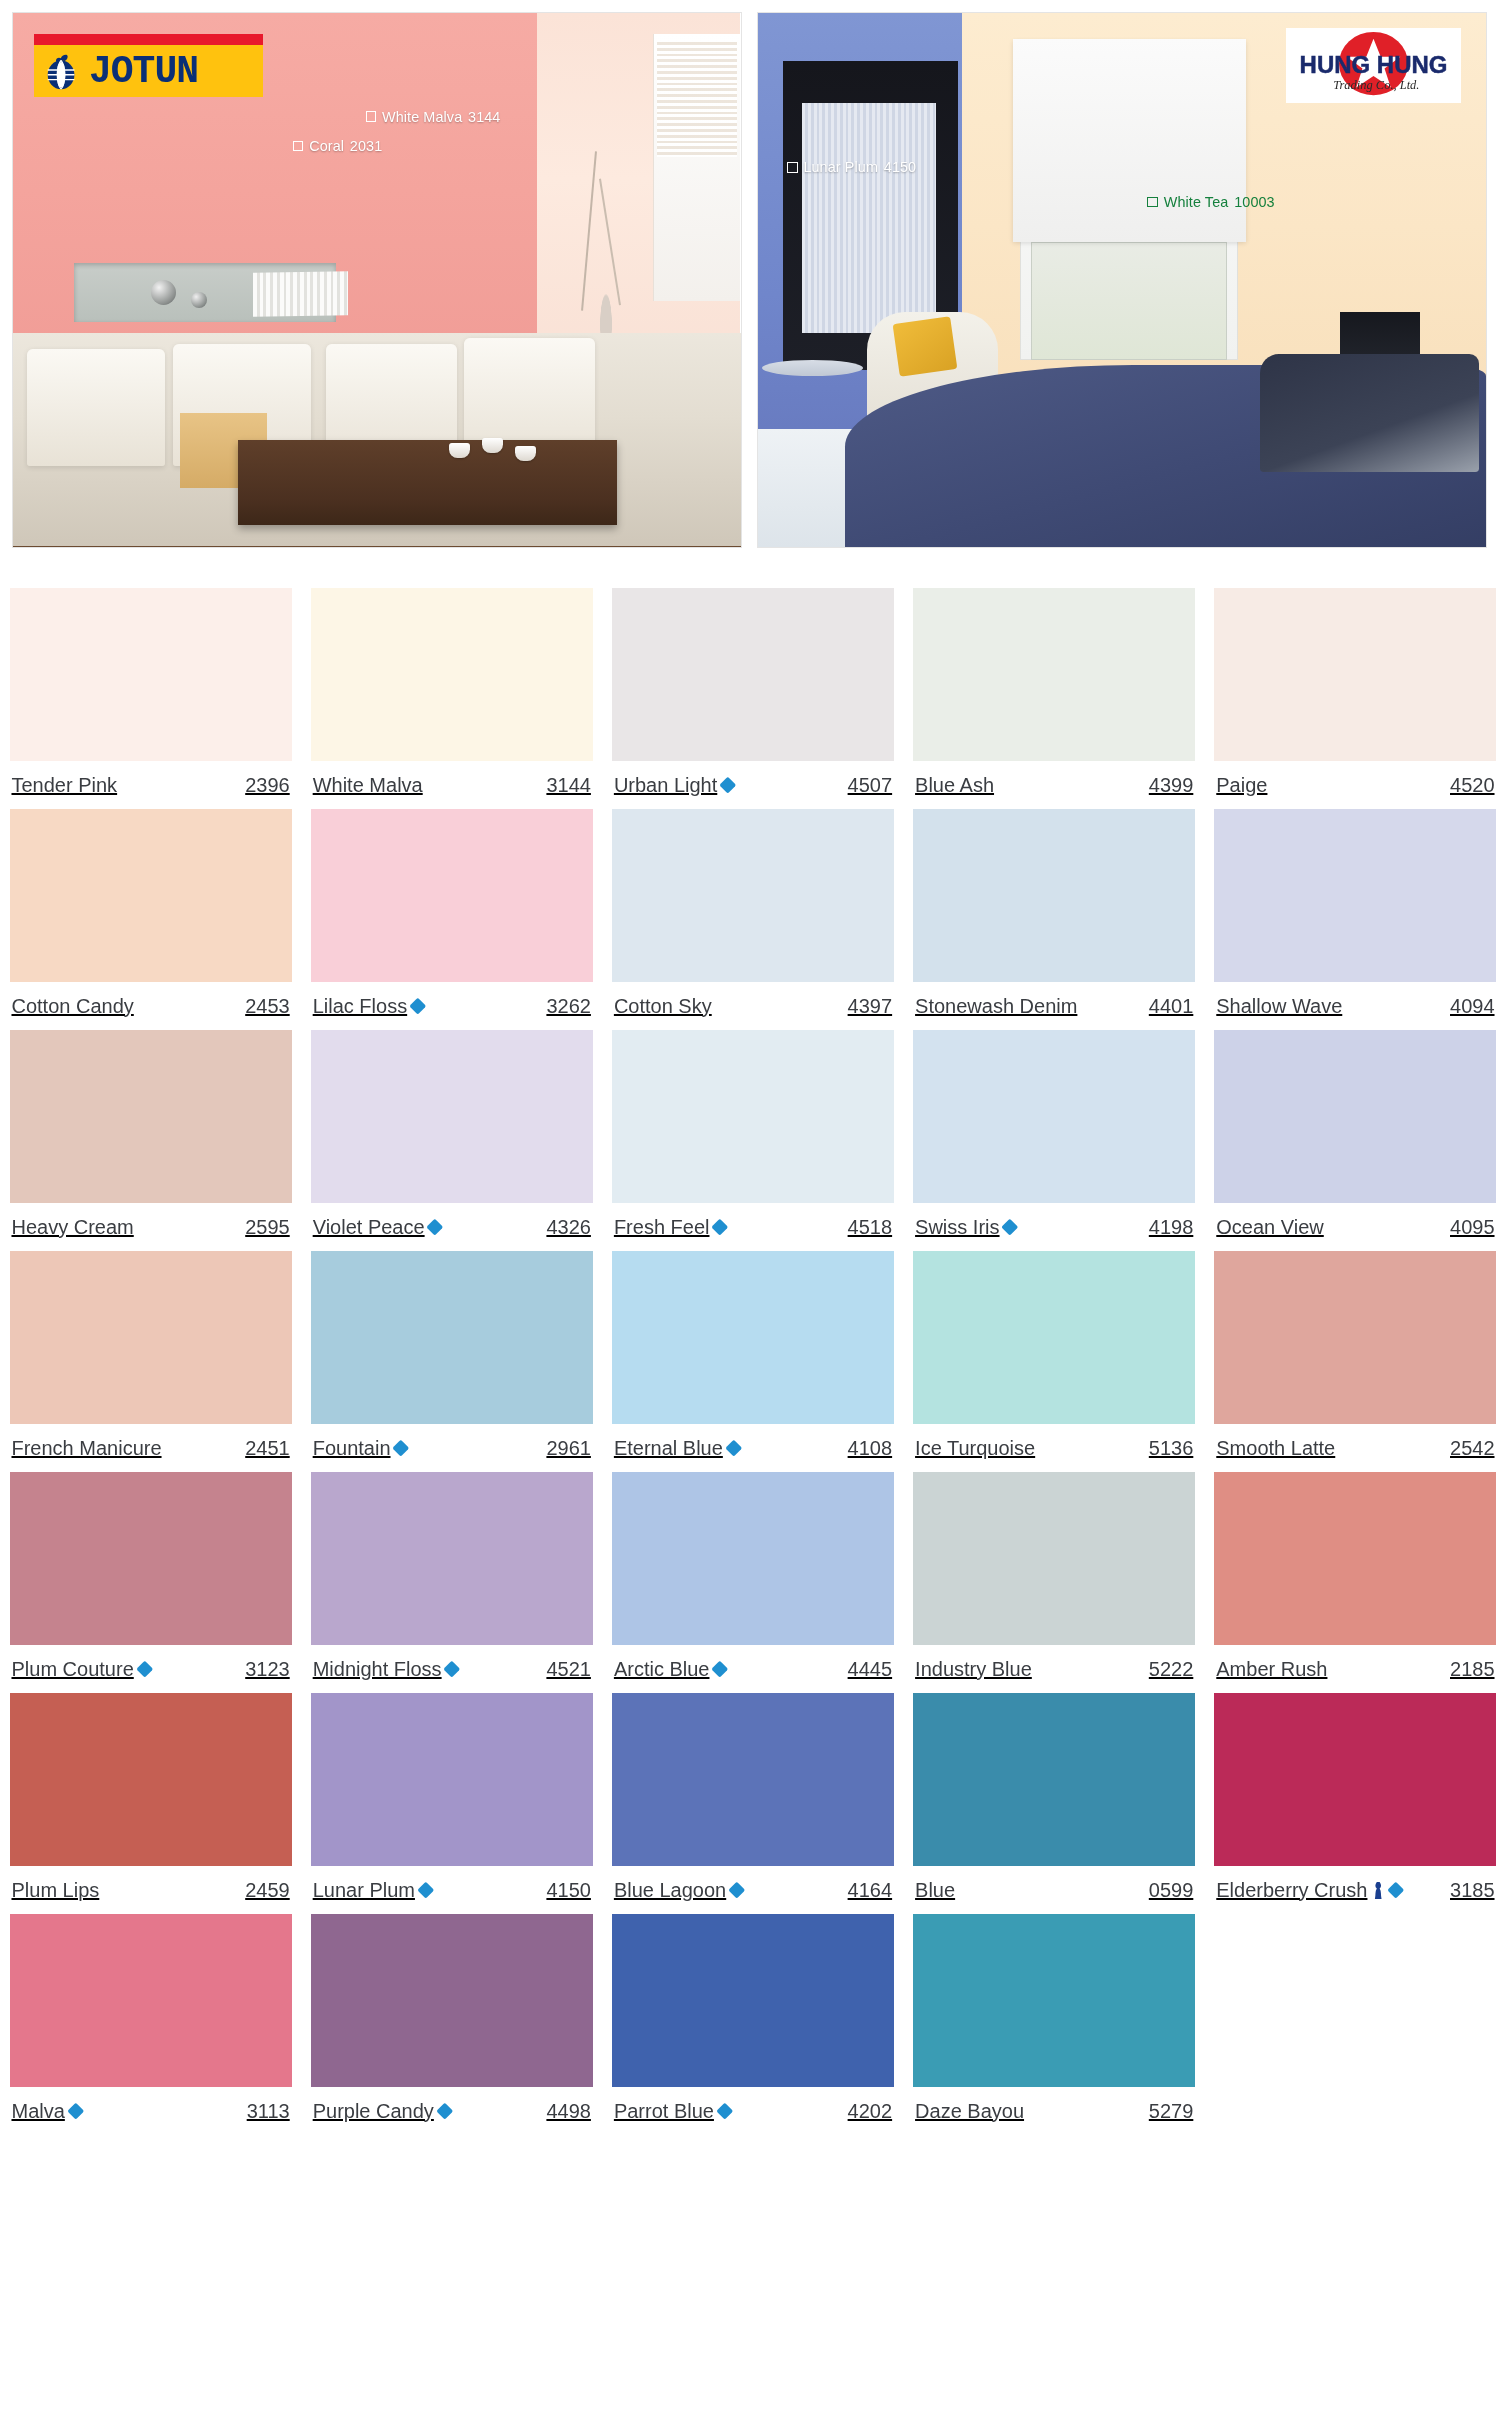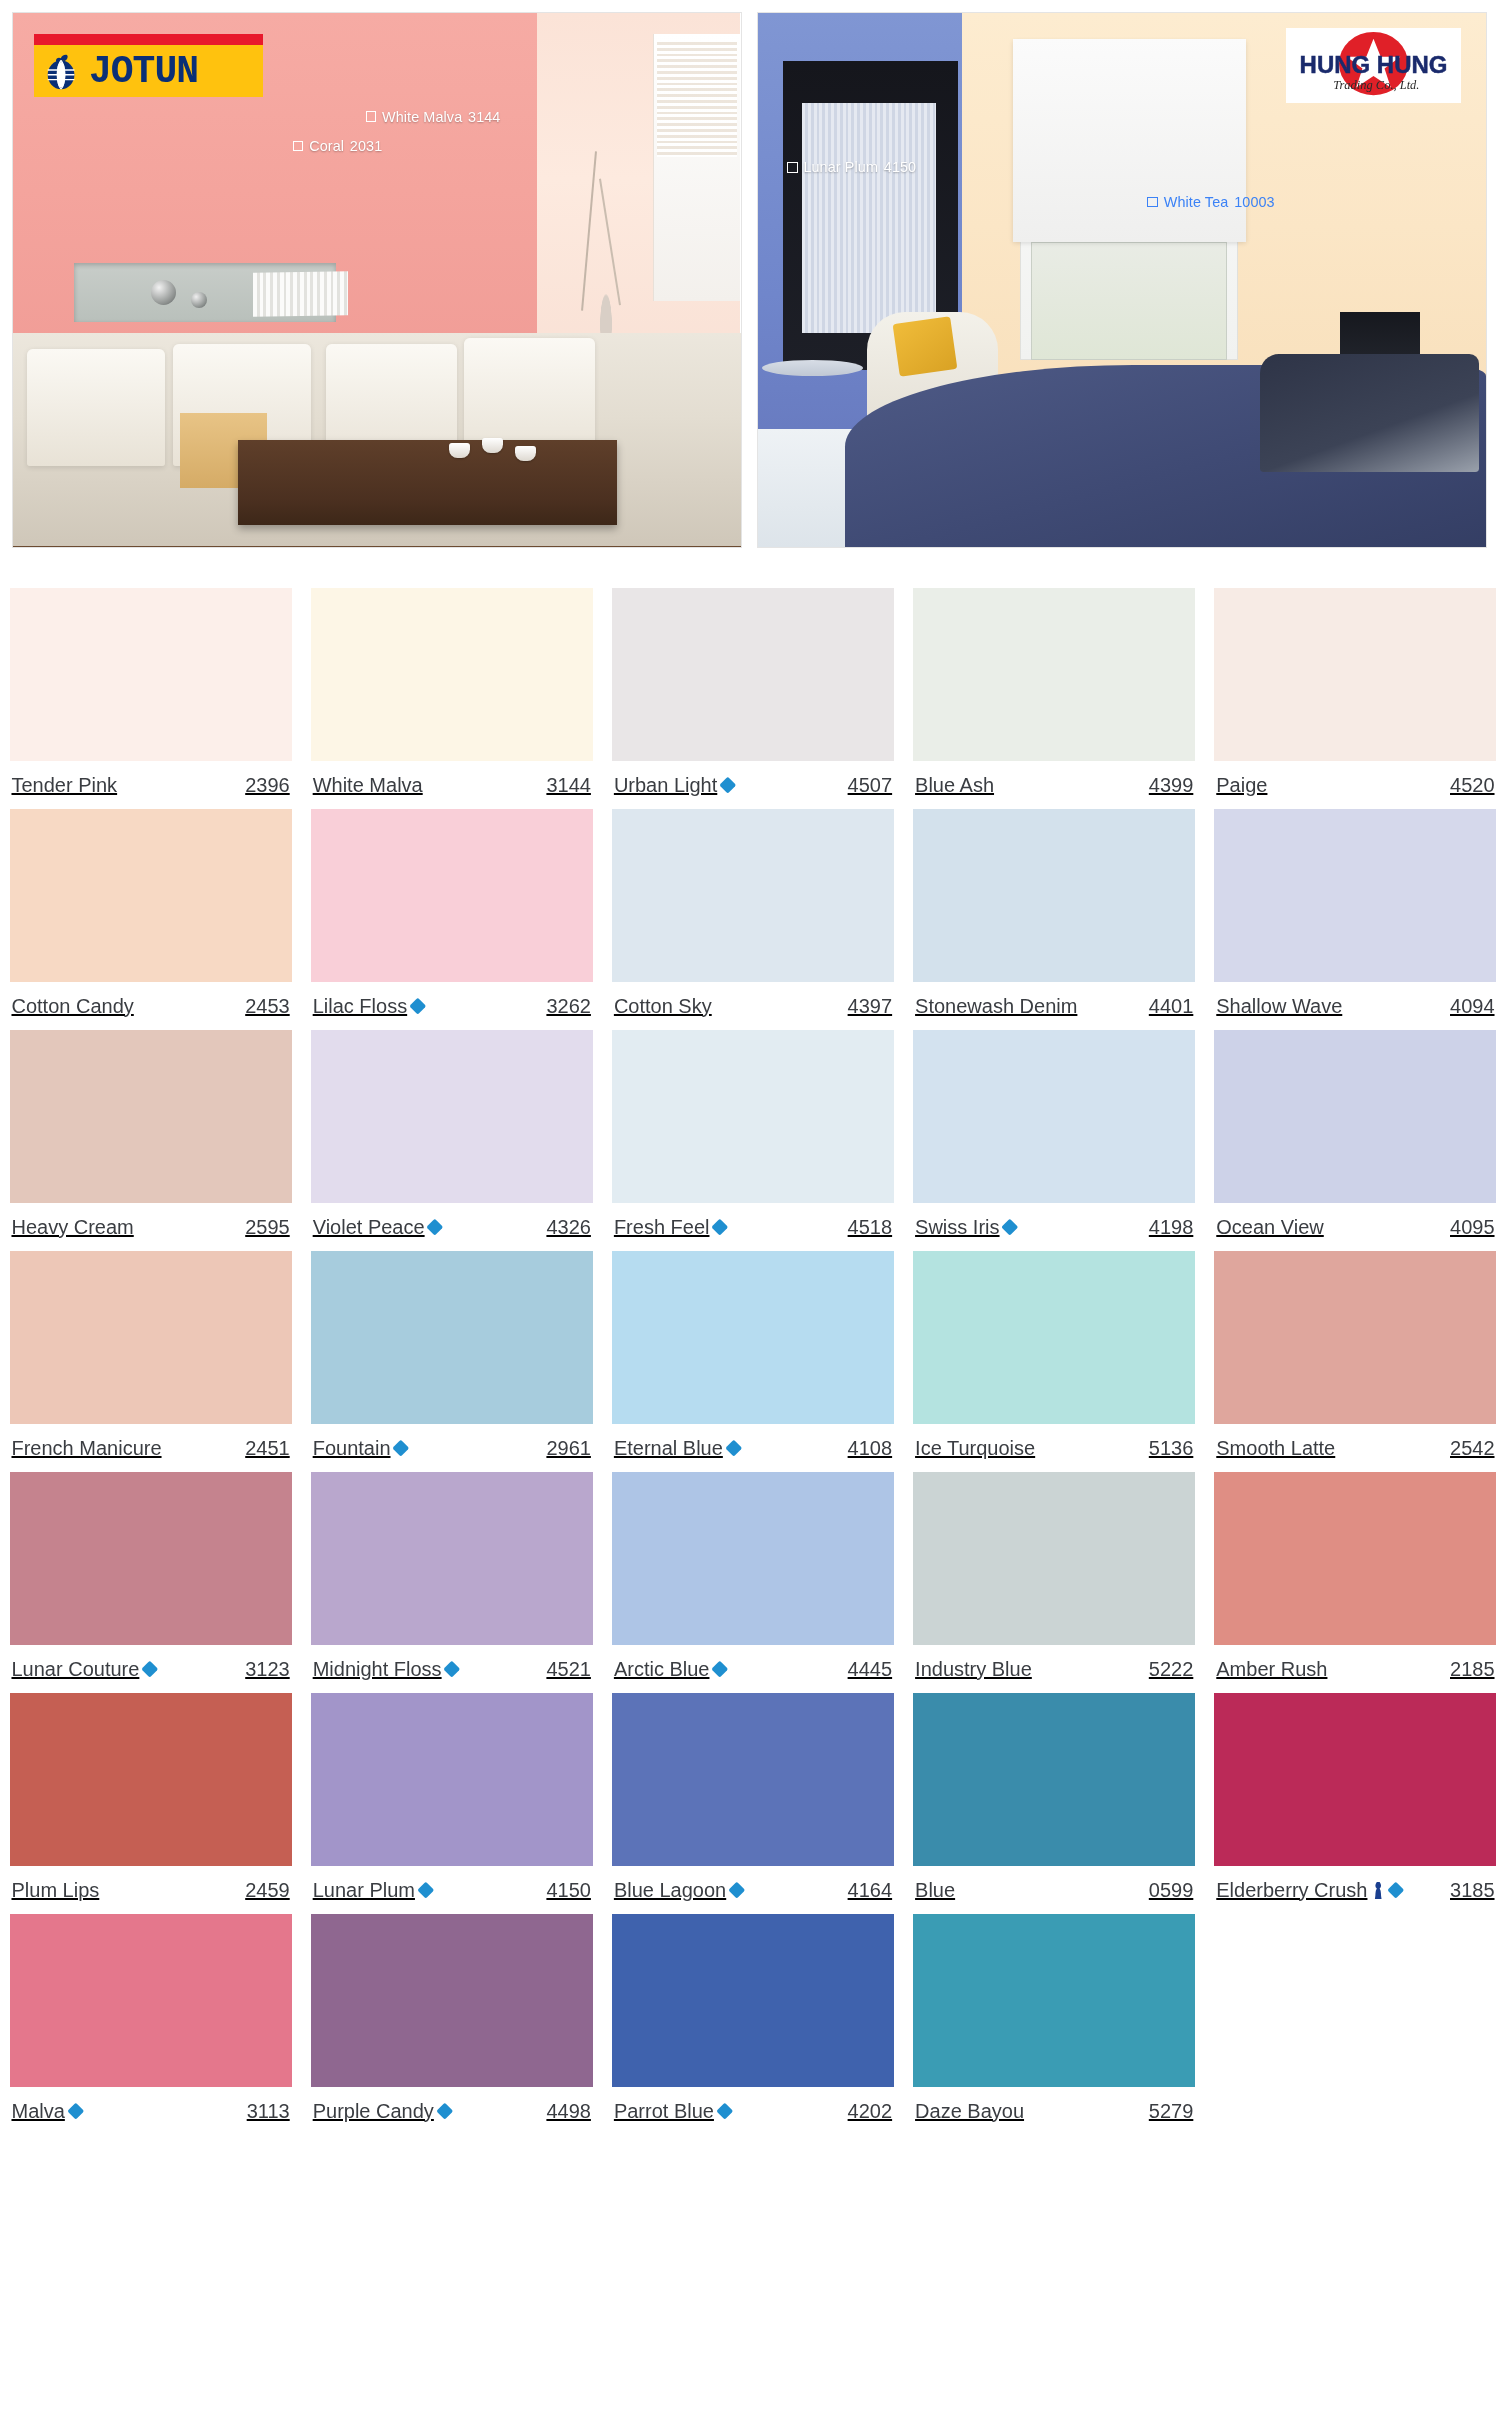--- a/index.html
+++ b/index.html
@@ -156,21 +156,21 @@
 
   
   .scene-label {
     position:absolute; display:flex; align-items:center; gap:5.8px;
     font-size:14.4px; letter-spacing:0.1px; white-space:nowrap;
   }
   .scene-label .sq {
     display:inline-block; width:10.6px; height:10.6px; border:1.5px solid currentColor;
   }
   .lbl-white { color:#ffffff; text-shadow: 0 1px 1.9px rgba(0,0,0,.30); }
-  .lbl-dark  { color:#3b82f6; }
+  .lbl-dark  { color:#15803d; }
 
   
   .hh-logo {
     position:absolute; right:25px; top:15.4px; width:175px; height:75px;
     background:#ffffff; display:flex; align-items:center; justify-content:center;
     overflow:hidden;
   }
 
   
   .grid {
@@ -474,21 +474,21 @@
           <span class="chip-name">
             <span>Smooth Latte</span>
           </span>
           <span class="chip-code">2542</span>
         </div>
       </div>
       <div class="cell">
         <div class="chip" style="background: rgb(197, 131, 142);"></div>
         <div class="chip-label">
           <span class="chip-name">
-            <span>Lunar Couture</span>
+            <span>Plum Couture</span>
             <span class="diamond" style="background: rgb(31, 143, 208);"></span>
           </span>
           <span class="chip-code">3123</span>
         </div>
       </div>
       <div class="cell">
         <div class="chip" style="background: rgb(185, 167, 205);"></div>
         <div class="chip-label">
           <span class="chip-name">
             <span>Midnight Floss</span>

